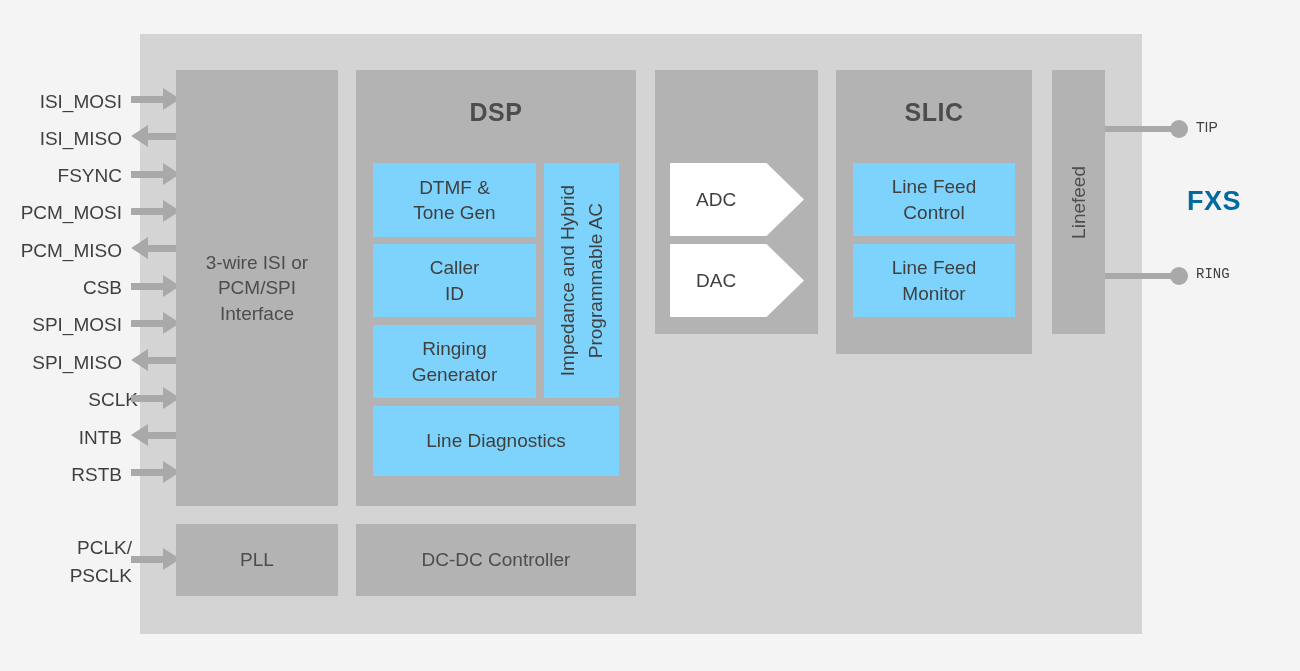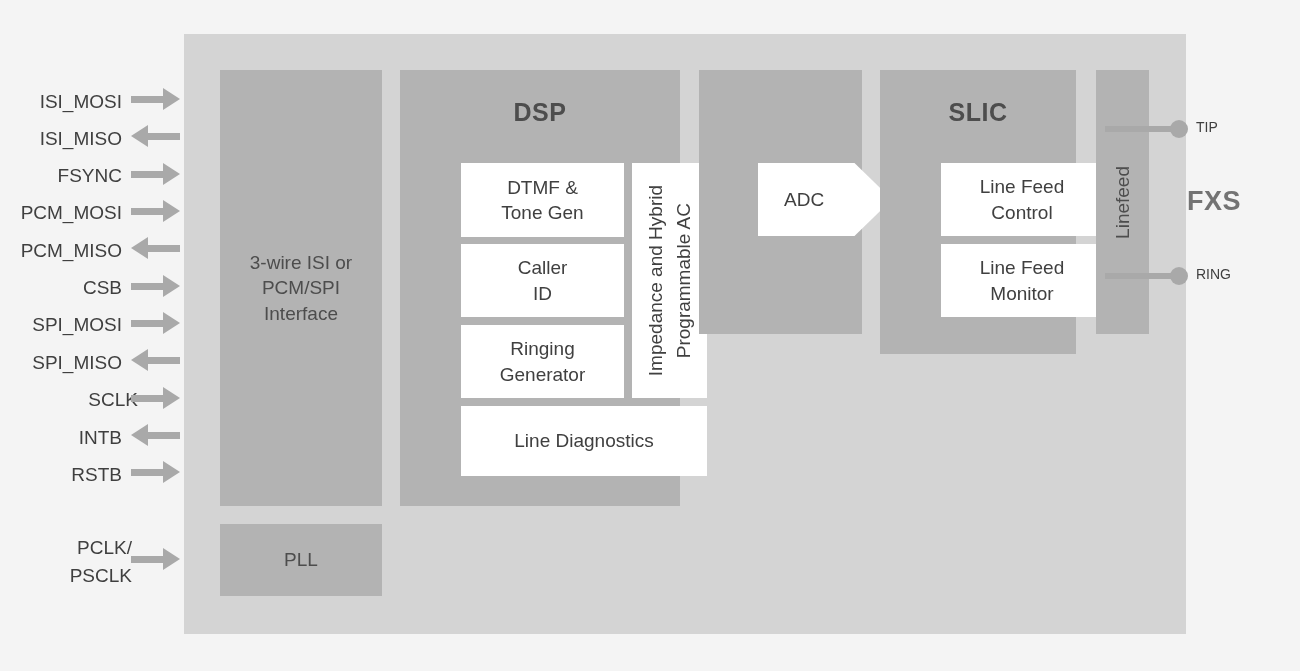--- a/index.html
+++ b/index.html
@@ -14,42 +14,42 @@
   }
   #diagram {
     position: relative;
     width: 1300px;
     height: 671px;
     background: #f4f4f4;
     overflow: hidden;
   }
 
   
-  .abs { position: absolute; box-sizing: border-box; margin-left: 44px; }
+  .abs { position: absolute; box-sizing: border-box; }
 
   
   .chip-container {
     background: #d4d4d4;
   }
 
   
   .gblock {
     background: #b3b3b3;
     display: flex;
     align-items: center;
     justify-content: center;
     text-align: center;
     color: #4d4d4d;
     font-size: 19px;
     line-height: 1.33;
   }
 
   
   .wblock {
-    background: #ffffff;
+    background: #7dd3fc;
     display: flex;
     align-items: center;
     justify-content: center;
     text-align: center;
     color: #404040;
     font-size: 19px;
     line-height: 1.33;
   }
 
   
@@ -151,21 +151,21 @@
     height: 18px;
     border-radius: 50%;
     background: #a9a9a9;
   }
 
   
   .fxs-label {
     position: absolute;
     font-size: 27px;
     font-weight: bold;
-    color: #737373;
+    color: #0369a1;
     letter-spacing: 0.5px;
   }
 </style>
 </head>
 <body>
 
 <div id="diagram">
 
   <div class="abs chip-container" style="left:140px; top:34px; width:1002px; height:600px;"></div>
 
@@ -271,20 +271,21 @@
         <span class="vert">Impedance and Hybrid</span>
       </div>
     </div>
 
     <div class="abs wblock" style="left:17px; top:336px; width:246px; height:70px;">Line Diagnostics</div>
   </div>
 
   <div class="abs" style="left:655px; top:70px; width:163px; height:264px; background:#b3b3b3;">
 
     <div class="abs pent" style="left:15px; top:93px; width:134px; height:73px;">ADC</div>
+    <div class="abs pent" style="left:15px; top:174px; width:134px; height:73px;">DAC</div>
   </div>
 
   <div class="abs" style="left:836px; top:70px; width:196px; height:284px; background:#b3b3b3;">
     <div class="block-title" style="top:28px;">SLIC</div>
 
     <div class="abs wblock" style="left:17px; top:93px; width:162px; height:73px;">
       <div>
         <div>Line Feed</div>
         <div>Control</div>
       </div>
@@ -300,19 +301,20 @@
   <div class="abs gblock" style="left:1052px; top:70px; width:53px; height:264px;">
     <span class="vert">Linefeed</span>
   </div>
 
   <div class="term-line" style="left:1105px; top:126px; width:76px;"></div>
   <div class="term-dot" style="left:1170px; top:120px;"></div>
   <div class="pin-label-right" style="left:1196px; top:119px;">TIP</div>
 
   <div class="term-line" style="left:1105px; top:273px; width:76px;"></div>
   <div class="term-dot" style="left:1170px; top:267px;"></div>
-  <div class="pin-label-right" style="left:1196px; top:266px;">RING</div>
+  <div class="pin-label-right" style="left:1196px; top:266px;font-family:Liberation Mono, monospace;">RING</div>
 
   <div class="fxs-label" style="left:1187px; top:186px;">FXS</div>
 
   <div class="abs gblock" style="left:176px; top:524px; width:162px; height:72px;">PLL</div>
+  <div class="abs gblock" style="left:356px; top:524px; width:280px; height:72px;">DC-DC Controller</div>
 
 </div>
 
 </body></html>

